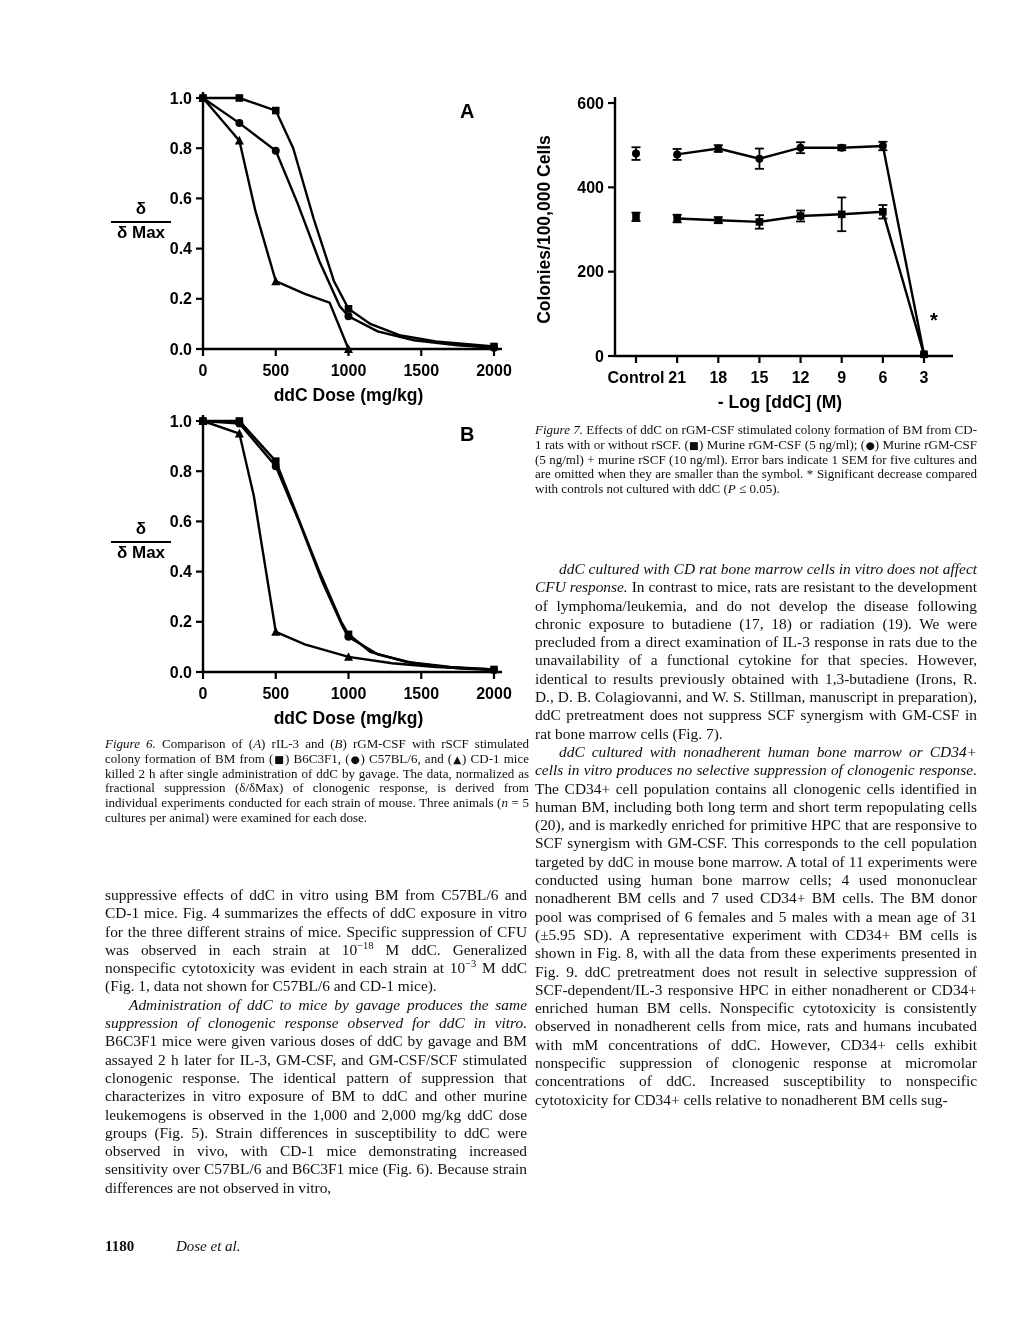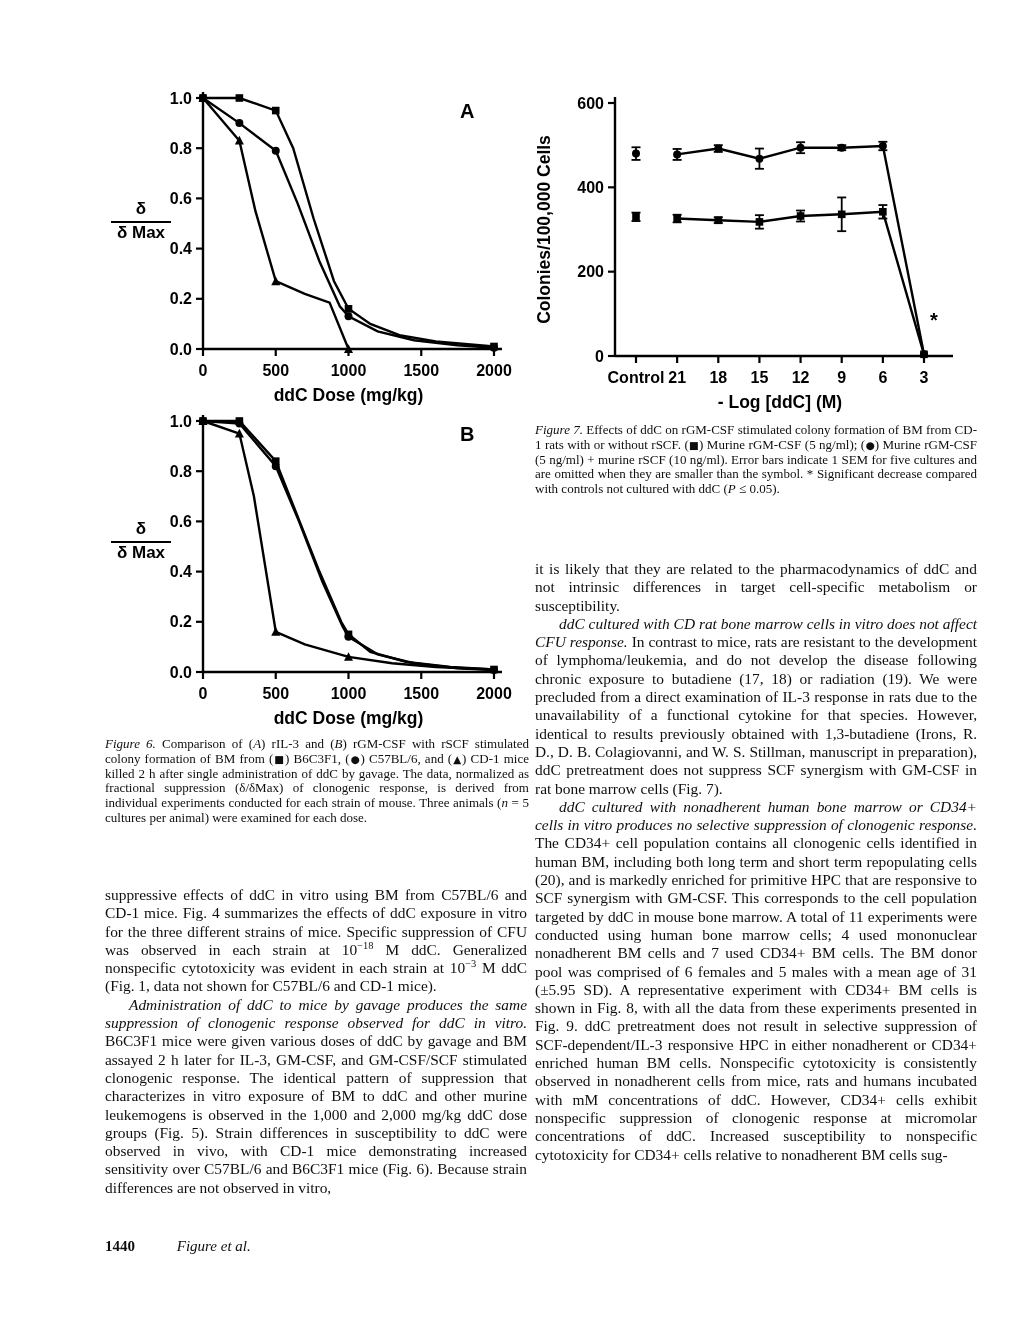--- a/index.html
+++ b/index.html
@@ -242,23 +242,22 @@
   <div class="abs caption" style="left:535px;top:423px;width:442px"><span class="it">Figure 7.</span><span> Effects of ddC on rGM-CSF stimulated colony formation of BM from CD-1 rats with or without rSCF. (</span><span class="glyph">■</span><span>) Murine rGM-CSF (5 ng/ml); (</span><span class="glyph">●</span><span>) Murine rGM-CSF (5 ng/ml) + murine rSCF (10 ng/ml). Error bars indicate 1 SEM for five cultures and are omitted when they are smaller than the symbol.  * Significant decrease compared with controls not cultured with ddC (</span><span class="it">P</span><span> ≤ 0.05).</span></div>
 
   <div class="abs caption" style="left:105px;top:737px;width:424px"><span class="it">Figure 6.</span><span> Comparison of (</span><span class="it">A</span><span>) rIL-3 and (</span><span class="it">B</span><span>) rGM-CSF with rSCF stimulated colony formation of BM from (</span><span class="glyph">■</span><span>) B6C3F1, (</span><span class="glyph">●</span><span>) C57BL/6, and (</span><span class="glyph">▲</span><span>) CD-1 mice killed 2 h after single administration of ddC by gavage. The data, normalized as fractional suppression (δ/δMax) of clonogenic response, is derived from individual experiments conducted for each strain of mouse. Three animals (</span><span class="it">n</span><span> = 5 cultures per animal) were examined for each dose.</span></div>
 
   <div class="abs body-text" style="left:105px;top:886px;width:422px">
       <p><span>suppressive effects of ddC in vitro using BM from C57BL/6 and CD-1 mice. Fig. 4 summarizes the effects of ddC exposure in vitro for the three different strains of mice. Specific suppression of CFU was observed in each strain at 10</span><span class="sup">−18</span><span> M ddC. Generalized nonspecific cytotoxicity was evident in each strain at 10</span><span class="sup">−3</span><span> M ddC (Fig. 1, data not shown for C57BL/6 and CD-1 mice).</span></p>
       <p class="indent"><span class="it">Administration of ddC to mice by gavage produces the same suppression of clonogenic response observed for ddC in vitro.</span><span> B6C3F1 mice were given various doses of ddC by gavage and BM assayed 2 h later for IL-3, GM-CSF, and GM-CSF/SCF stimulated clonogenic response. The identical pattern of suppression that characterizes in vitro exposure of BM to ddC and other murine leukemogens is observed in the 1,000 and 2,000 mg/kg ddC dose groups (Fig. 5). Strain differences in susceptibility to ddC were observed in vivo, with CD-1 mice demonstrating increased sensitivity over C57BL/6 and B6C3F1 mice (Fig. 6). Because strain differences are not observed in vitro,</span></p>
     </div>
 
   <div class="abs body-text" style="left:535px;top:560px;width:442px">
-      <p><span>it is likely that they are related to the pharmacodynamics of ddC and not intrinsic differences in target cell-specific metabolism or susceptibility.</span></p>
       <p class="indent"><span class="it">ddC cultured with CD rat bone marrow cells in vitro does not affect CFU response.</span><span> In contrast to mice, rats are resistant to the development of lymphoma/leukemia, and do not develop the disease following chronic exposure to butadiene (17, 18) or radiation (19). We were precluded from a direct examination of IL-3 response in rats due to the unavailability of a functional cytokine for that species. However, identical to results previously obtained with 1,3-butadiene (Irons, R. D., D. B. Colagiovanni, and W. S. Stillman, manuscript in preparation), ddC pretreatment does not suppress SCF synergism with GM-CSF in rat bone marrow cells (Fig. 7).</span></p>
       <p class="indent"><span class="it">ddC cultured with nonadherent human bone marrow or CD34+ cells in vitro produces no selective suppression of clonogenic response.</span><span> The CD34+ cell population contains all clonogenic cells identified in human BM, including both long term and short term repopulating cells (20), and is markedly enriched for primitive HPC that are responsive to SCF synergism with GM-CSF. This corresponds to the cell population targeted by ddC in mouse bone marrow. A total of 11 experiments were conducted using human bone marrow cells; 4 used mononuclear nonadherent BM cells and 7 used CD34+ BM cells. The BM donor pool was comprised of 6 females and 5 males with a mean age of 31 (±5.95 SD). A representative experiment with CD34+ BM cells is shown in Fig. 8, with all the data from these experiments presented in Fig. 9. ddC pretreatment does not result in selective suppression of SCF-dependent/IL-3 responsive HPC in either nonadherent or CD34+ enriched human BM cells. Nonspecific cytotoxicity is consistently observed in nonadherent cells from mice, rats and humans incubated with mM concentrations of ddC. However, CD34+ cells exhibit nonspecific suppression of clonogenic response at micromolar concentrations of ddC. Increased susceptibility to nonspecific cytotoxicity for CD34+ cells relative to nonadherent BM cells sug-</span></p>
     </div>
 
   <div class="abs footer" style="left:105px;top:1238px">
-    <span class="pagenum">1440</span>
-    <span class="authors">Figure et al.</span>
+    <span class="pagenum">1180</span>
+    <span class="authors">Dose et al.</span>
   </div>
 
 </div>
 
 </body></html>

